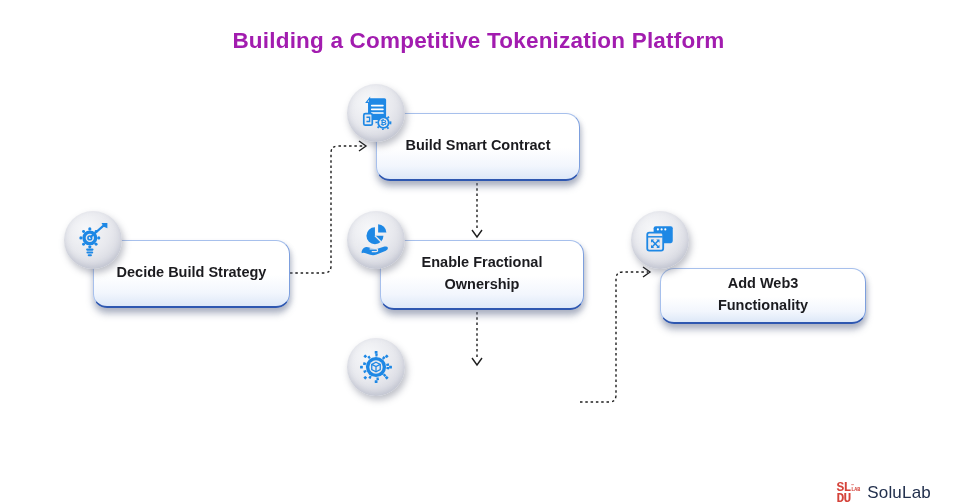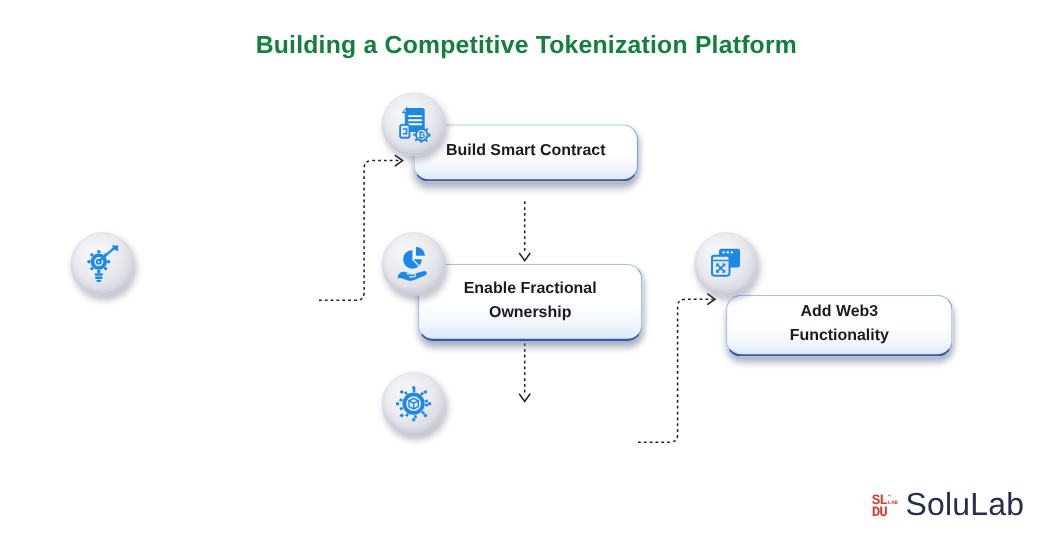--- a/index.html
+++ b/index.html
@@ -13,21 +13,21 @@
     overflow:hidden;
   }
 
   .title {
     position:absolute;
     top:28px; left:0; width:100%;
     text-align:center;
     font-size:22.5px;
     font-weight:700;
     letter-spacing:.2px;
-    color:#15803d;
+    color:#a21caf;
   }
 
   .connector-layer {
     position:absolute; inset:0;
     width:957px; height:504px;
     pointer-events:none;
   }
 
   .node {
     position:absolute;
@@ -39,21 +39,21 @@
     box-shadow:0 6px 7px rgba(108,120,148,0.45), 2px 3px 4px rgba(130,140,165,0.25);
     display:flex; align-items:center; justify-content:center;
     text-align:center;
     font-size:14.5px;
     font-weight:600;
     color:#1b1b1f;
     line-height:1.5;
     padding:6px 22px 8px 22px;
   }
   .node-1 { left:93px;  top:240px; width:197px; height:68px; }
-  .node-2 { left:376px; top:113px; width:204px; height:52px; }
+  .node-2 { left:376px; top:113px; width:204px; height:68px; }
   .node-3 { left:380px; top:240px; width:204px; height:70px; }
   .node-4 { left:376px; top:367px; width:204px; height:70px; }
   .node-5 { left:660px; top:240px; width:206px; height:56px;margin-top:28px; }
 
   .badge {
     position:absolute;
     width:58px; height:58px;
     border-radius:50%;
     background:radial-gradient(circle at 38% 32%, #f7f8fa 0%, #e8e9ee 45%, #c9cbd6 100%);
     box-shadow:2px 4px 7px rgba(90,95,115,0.4), inset 0 -3px 6px rgba(150,155,175,0.35);
@@ -64,21 +64,21 @@
   .badge-1 { left:64px;  top:211px; }
   .badge-2 { left:347px; top:84px;  }
   .badge-3 { left:347px; top:211px; }
   .badge-4 { left:347px; top:338px; }
   .badge-5 { left:631px; top:211px; }
 
   .badge svg { width:34px; height:34px; display:block; }
 
   .logo {
     position:absolute;
-    right:26px; bottom:28px;
+    right:26px; bottom:0;
     display:flex; align-items:center; gap:7px;
   }
   .logo-mark {
     display:flex; align-items:flex-start; gap:1px;
     color:#d5433a;
   }
   .logo-mark .mark-main {
     display:flex; flex-direction:column;
     font-family:"Liberation Mono", monospace;
     font-weight:700;
@@ -87,21 +87,21 @@
   }
   .logo-mark .mark-side {
     display:flex; flex-direction:column;
     font-family:"Liberation Mono", monospace;
     font-weight:700;
     font-size:5px; line-height:5px;
     margin-top:2px;
   }
   .logo-mark .mark-tm { font-size:4px; line-height:4px; }
   .logo-text {
-    font-size:29px;
+    font-size:17px;
     font-weight:500;
     color:#22304d;
     letter-spacing:.2px;
   }
 </style>
 </head>
 <body>
 
 <div class="canvas">
 
@@ -116,20 +116,23 @@
       <path d="M472 230 L477 237 L482 230"></path>
 
       <path stroke-dasharray="2.5 2.8" d="M477 312 L477 358"></path>
       <path d="M472 358 L477 365 L482 358"></path>
 
       <path stroke-dasharray="2.5 2.8" d="M580 402 L609 402 Q616 402 616 395 L616 279 Q616 272 623 272 L648 272"></path>
       <path d="M643 267 L650 272 L643 277"></path>
     </g>
   </svg>
 
+  <div class="node node-1">
+    <span>Decide Build Strategy</span>
+  </div>
   <div class="node node-2">
     <span>Build Smart Contract</span>
   </div>
   <div class="node node-3">
     <span>Enable Fractional Ownership</span>
   </div>
   <div class="node node-5">
     <span>Add Web3 Functionality</span>
   </div>
 

